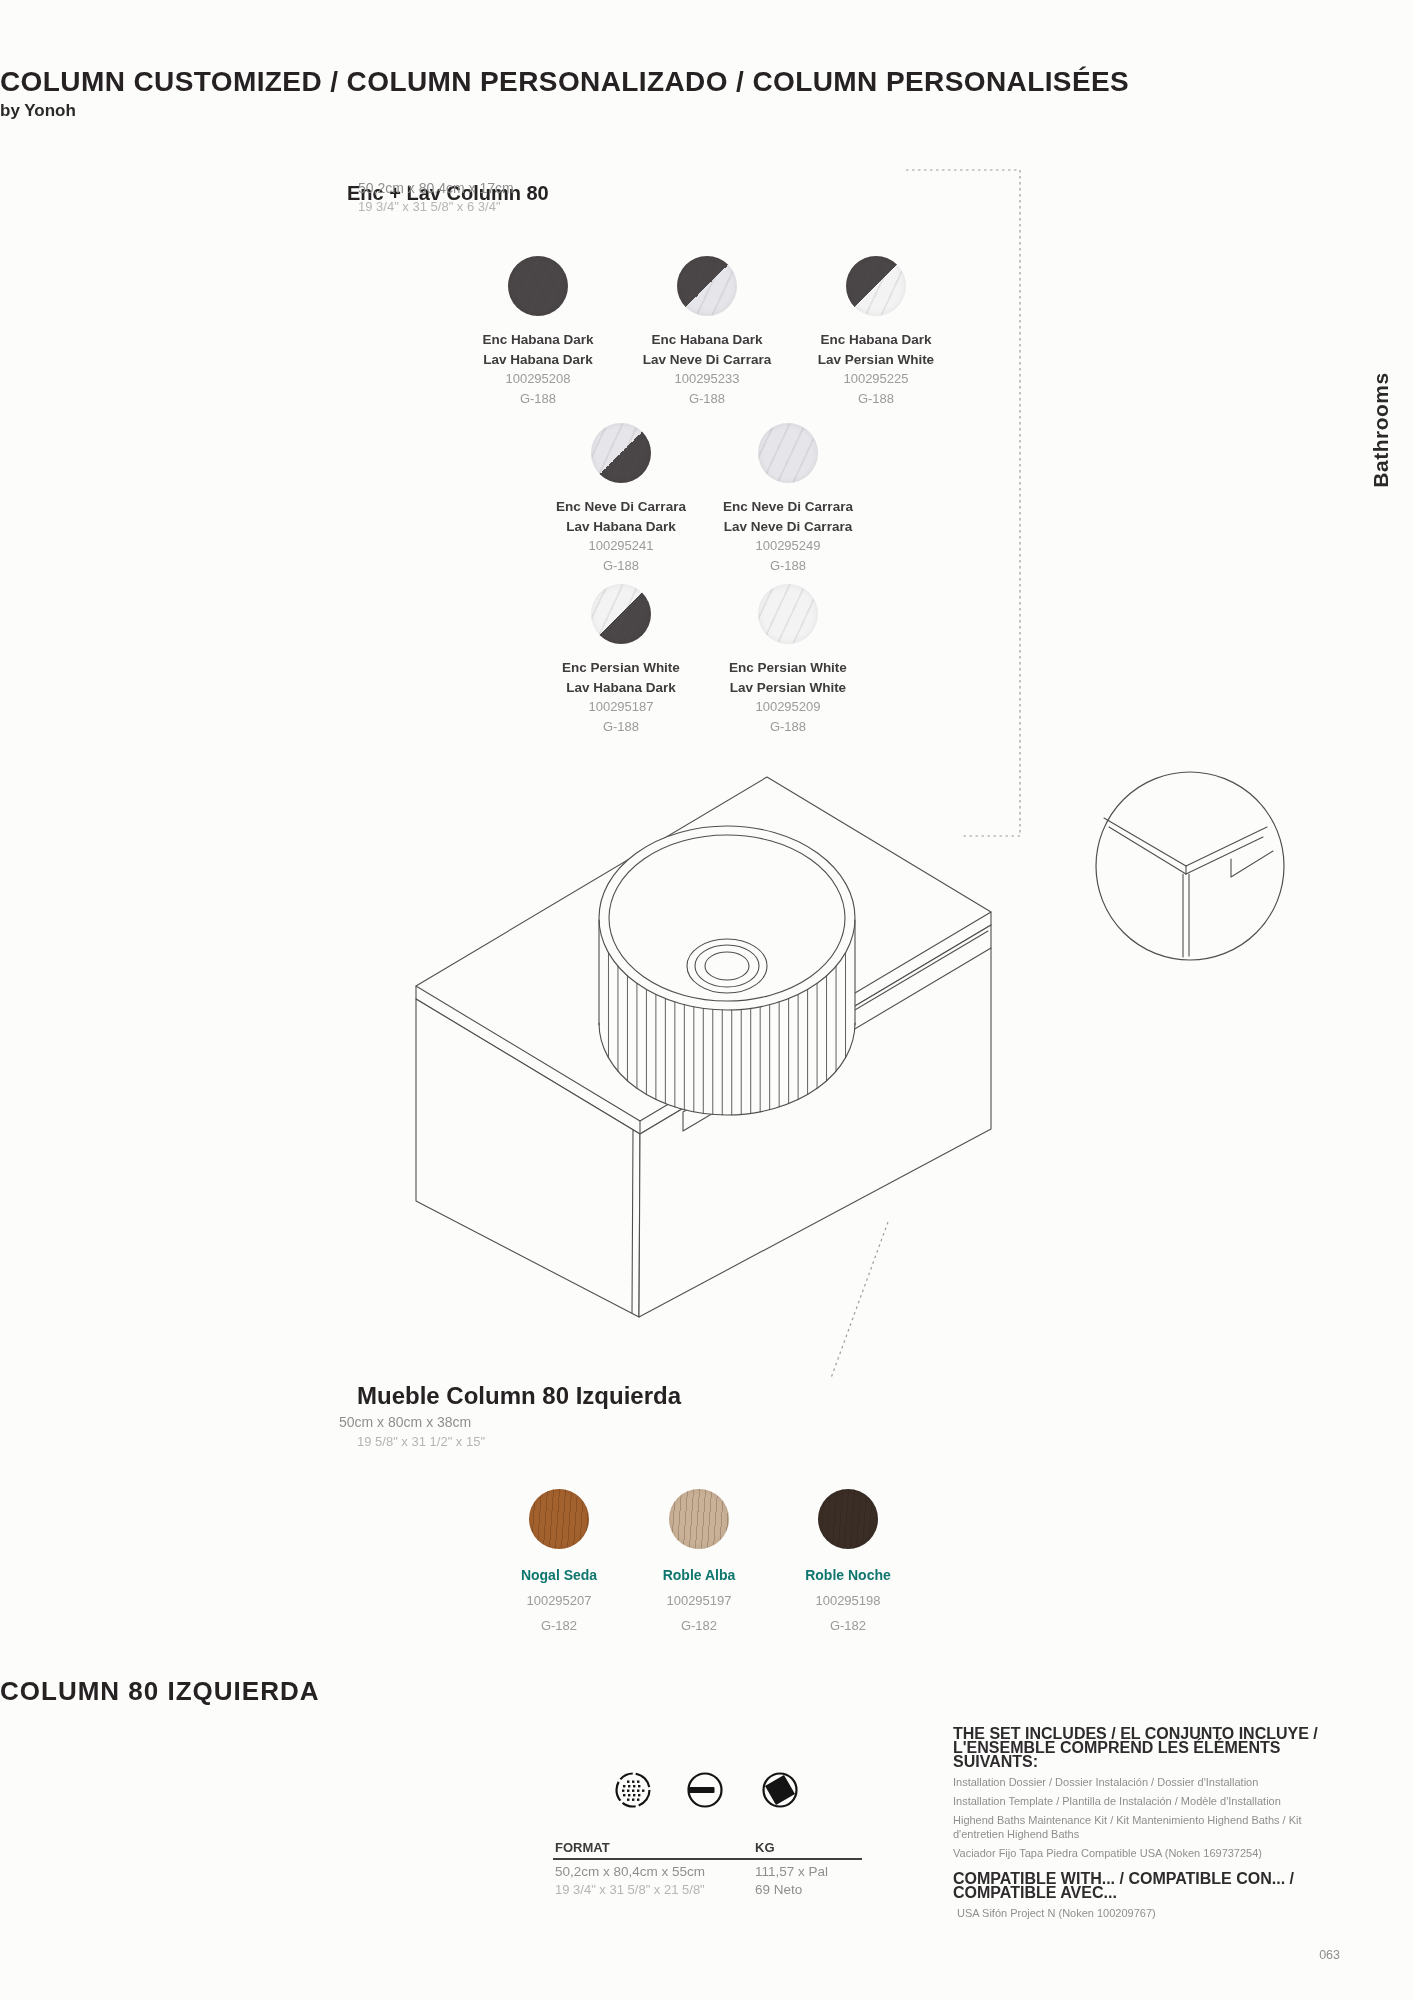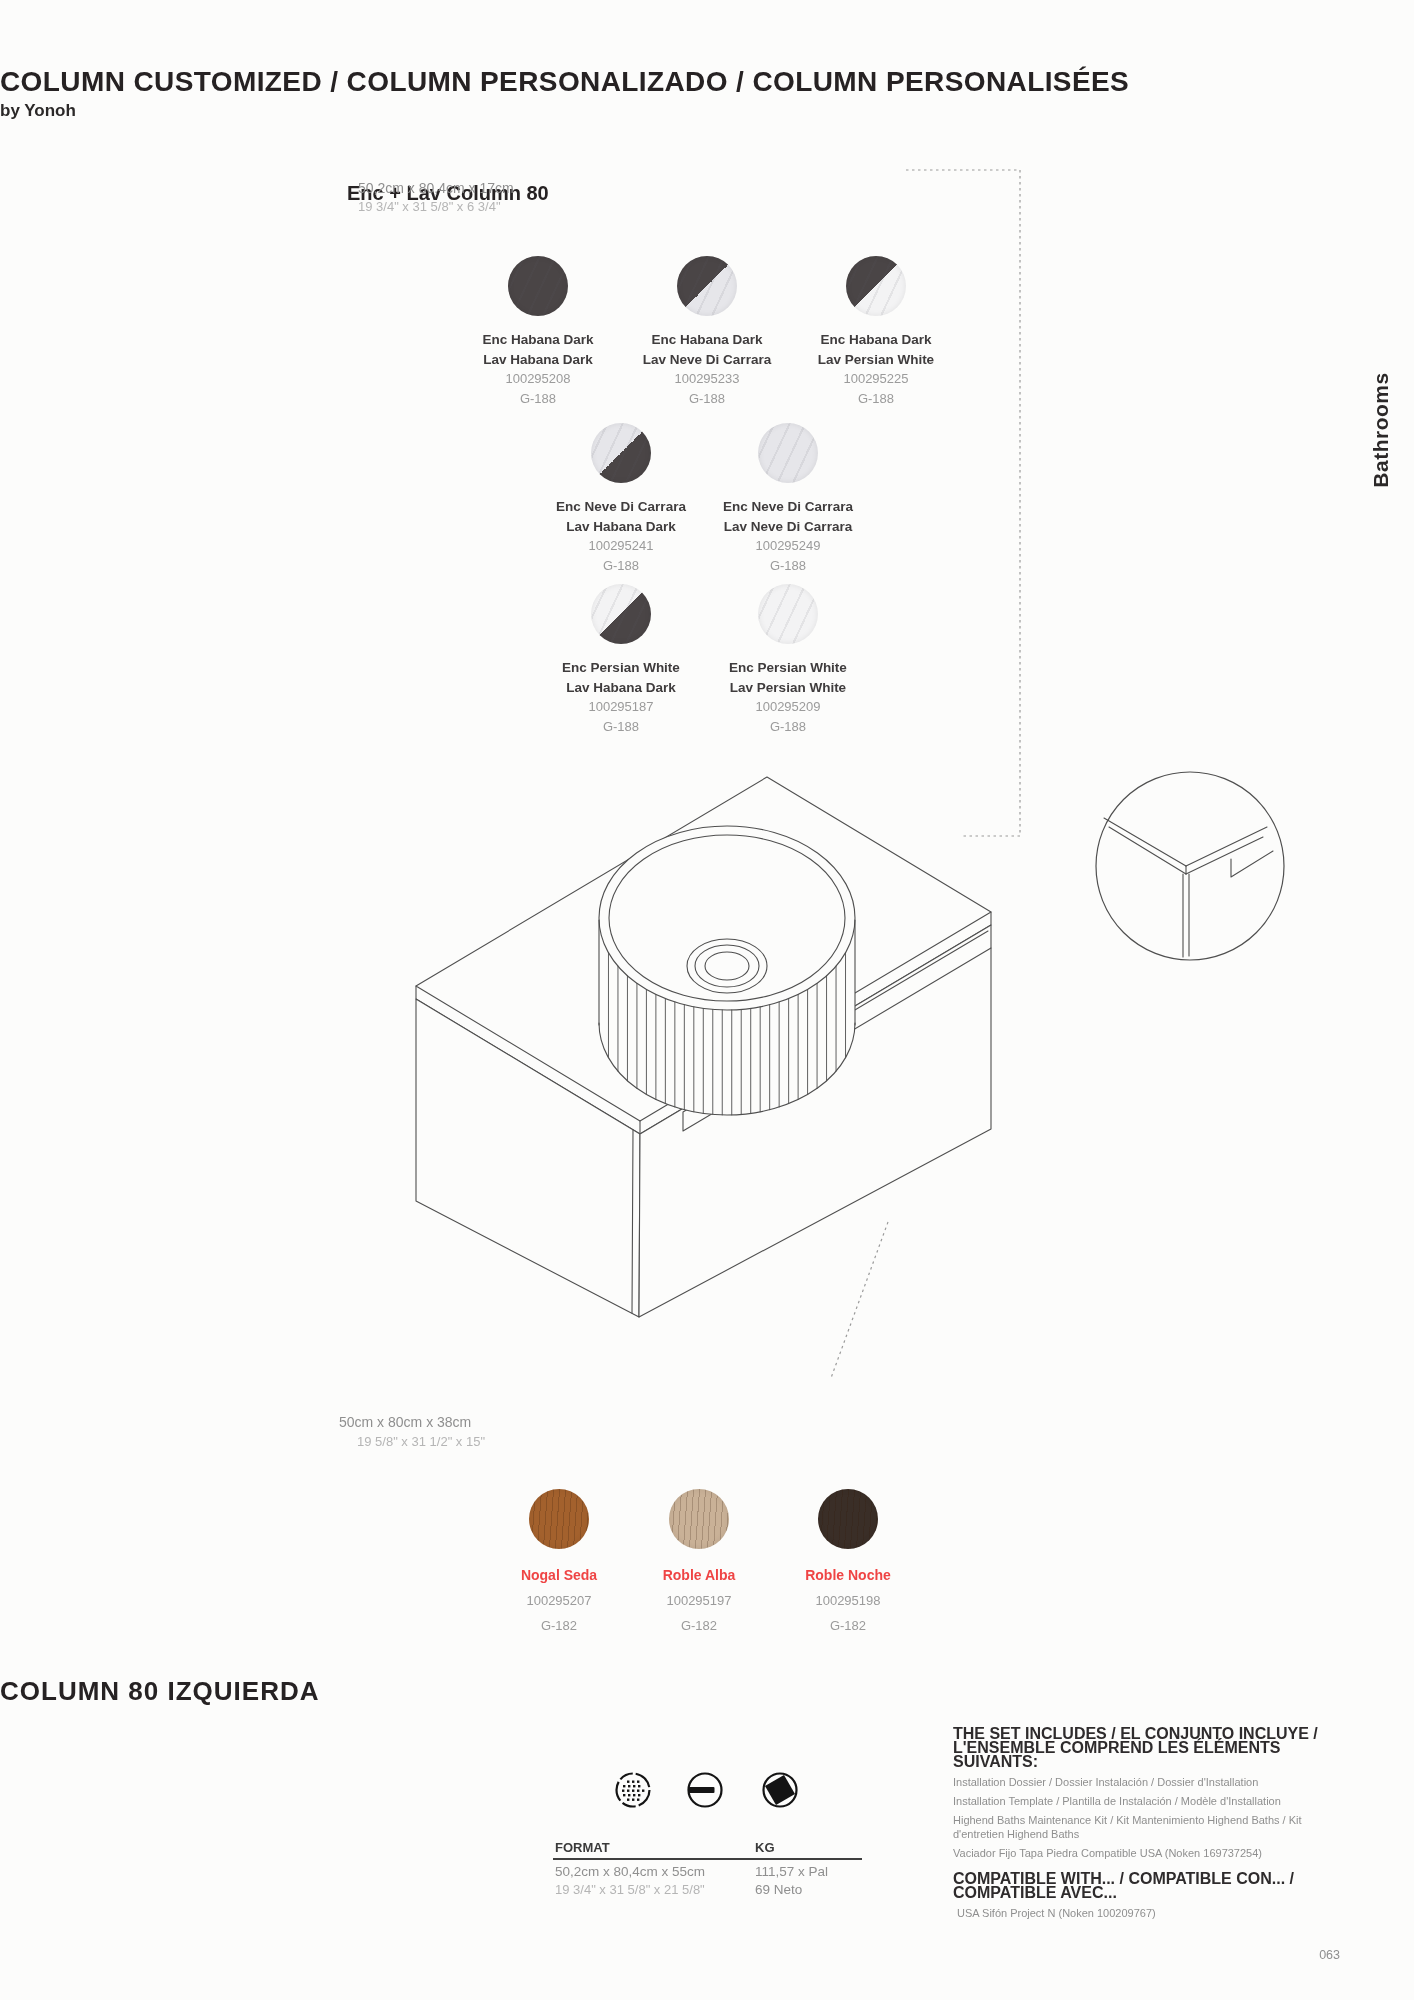--- a/index.html
+++ b/index.html
@@ -15,21 +15,21 @@
   .cell{width:170px;text-align:center;}
   .swatch{width:60px;height:60px;border-radius:50%;margin:0 auto;position:relative;
           box-shadow:inset 0 0 6px rgba(0,0,0,.08);overflow:hidden;}
   .swatch::after{content:"";position:absolute;inset:0;border-radius:50%;
       background:repeating-linear-gradient(115deg, rgba(90,90,100,.10) 0 2px, transparent 2px 14px);}
   .wood::after{background:repeating-linear-gradient(94deg, rgba(50,25,8,.22) 0 1px, transparent 1px 6px);}
   .sw-l1{margin-top:14px;font-size:13.5px;font-weight:700;color:#3f3c3d;line-height:19.5px;}
   .sw-l2{font-size:13.5px;font-weight:700;color:#3f3c3d;line-height:19.5px;}
   .sw-ref{font-size:13px;color:#9b9b9b;line-height:19.5px;}
   .sw-code{font-size:13px;color:#9b9b9b;line-height:19.5px;}
-  .wd-name{margin-top:14px;font-size:14px;font-weight:700;color:#ef4444;line-height:25px;}
+  .wd-name{margin-top:14px;font-size:14px;font-weight:700;color:#0f766e;line-height:25px;}
   .wd-ref,.wd-code{font-size:13px;color:#9b9b9b;line-height:25px;}
   .side-tab{left:1381px;top:430px;transform:translate(-50%,-50%) rotate(-90deg);
             white-space:nowrap;font-size:21px;font-weight:700;color:#2b2828;letter-spacing:.5px;}
   .spec-title{left:0;top:1676px;width:1414px;font-size:26px;font-weight:700;letter-spacing:1px;color:#262223;}
   .tbl-h{font-size:13px;font-weight:700;color:#3a3a3a;}
   .tbl-v1{font-size:13.5px;color:#8f8f8f;}
   .tbl-v2{font-size:13px;color:#b5b5b5;}
   .rule{background:#3f3f3f;height:2px;}
   .inc{left:953px;width:388px;font-size:11px;color:#8f8f8f;line-height:15px;}
   .inc-h{font-size:16px;font-weight:700;color:#2e2b2c;line-height:14px;margin-bottom:6px;}
@@ -164,20 +164,21 @@
       <g>
         <circle cx="1190" cy="866" r="94" stroke-width="1.2"></circle>
         <path d="M1104,818 L1186,866 M1109,827 L1186,874"></path>
         <path d="M1186,866 L1267,827 M1186,874 L1263,837"></path>
         <path d="M1186,866 L1186,874 M1183,874 L1183,957 M1189,874 L1189,956"></path>
         <path d="M1231,859 L1231,877 L1273,851"></path>
       </g>
     </g>
   </svg>
 
+  <div class="abs ctr sec-title" style="left:357px;top:1382px;width:700px;font-size:24px;">Mueble Column 80 Izquierda</div>
   <div class="abs ctr dims-m" style="left:339px;top:1414px;width:700px;">50cm x 80cm x 38cm</div>
   <div class="abs ctr dims-i" style="left:357px;top:1434px;width:700px;">19 5/8" x 31 1/2" x 15"</div>
 
   <div class="abs cell" style="left:474px;top:1489px;">
     <div class="swatch wood" style="background: rgb(163, 97, 45);"></div>
     <div class="wd-name">Nogal Seda</div>
     <div class="wd-ref">100295207</div>
     <div class="wd-code">G-182</div>
   </div>
   <div class="abs cell" style="left:614px;top:1489px;">

